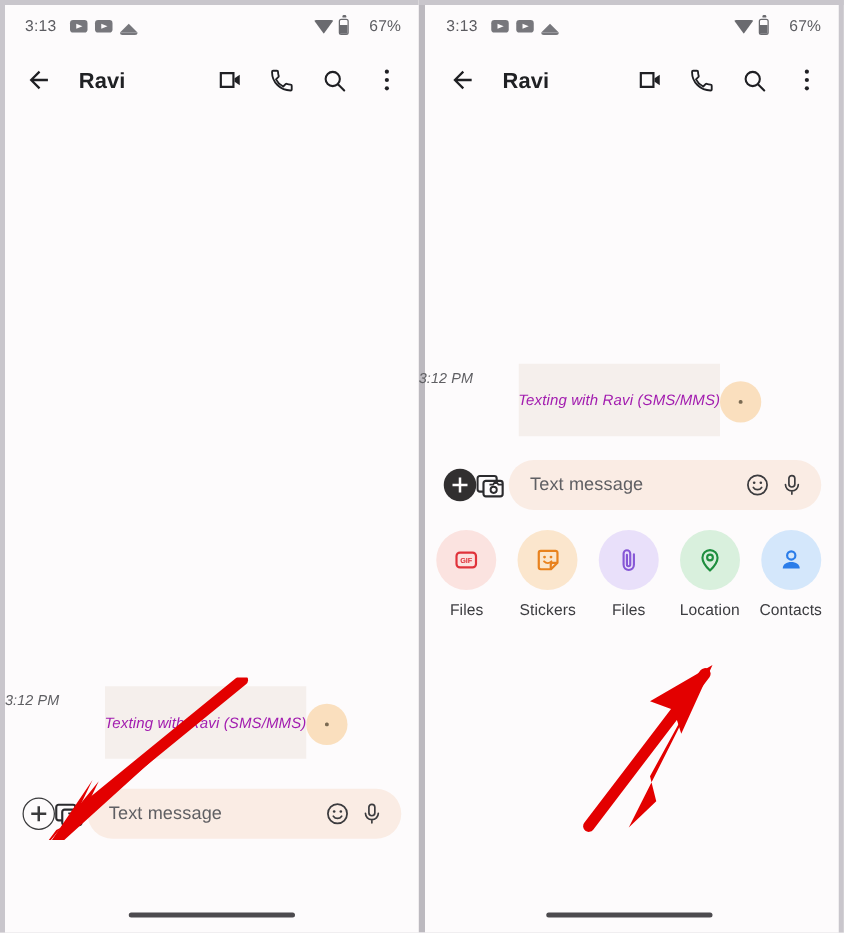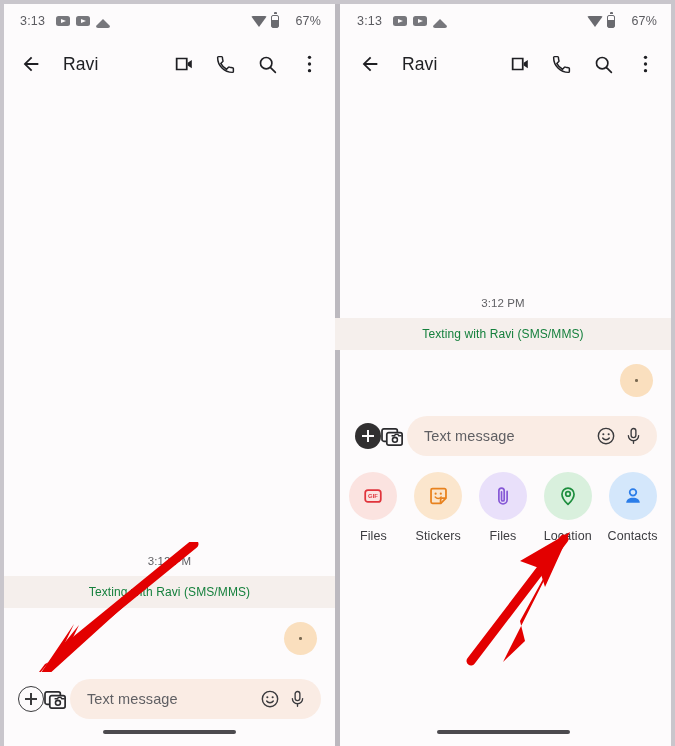--- a/index.html
+++ b/index.html
@@ -77,35 +77,35 @@
     width: 3px; height: 2px; background: #6a6a6f; border-radius: 1px 1px 0 0;
   }
 
   
   .appbar {
     height: 52px; display: flex; align-items: center;
     padding: 0 14px 0 14px;
   }
   .back-btn { width: 26px; height: 26px; display:flex; align-items:center; justify-content:center; }
   .title {
-    font-size: 17.5px; color: #202124; margin-left: 19px; letter-spacing: .1px;
+    font-size: 17.5px; color: #202124; margin-left: 19px; letter-spacing: .1px; font-weight: bold;
   }
   .ab-spacer { flex: 1; }
   .ab-actions { display: flex; align-items: center; gap: 19px; }
   .ab-icon { width: 23px; height: 23px; display:flex; align-items:center; justify-content:center; }
 
   
-  .convo { position: relative; display: flex; flex-direction: column; }
+  .convo { position: relative; display: flex; flex-direction: row; font-style: italic; }
   .timestamp {
     text-align: center; font-size: 11.5px; color: #5f5f63; padding: 6px 0 9px;
     letter-spacing: .1px;
   }
   .sms-banner {
-    background: #f5efec; color: #15803d; font-size: 12px;
-    text-align: center; padding: 9px 0; letter-spacing: .1px;
+    background: #f5efec; color: #a21caf; font-size: 12px;
+    text-align: center; padding: 22px 0; letter-spacing: .1px; margin-left: 36px;
   }
   .bubble-row { display: flex; justify-content: flex-end; padding: 14px 18px 0 0; }
   .bubble {
     width: 33px; height: 33px; border-radius: 50%;
     background: #fadfbe;
     display: flex; align-items: center; justify-content: center;
   }
   .bubble-dot { width: 2.5px; height: 2.5px; border-radius: 50%; background: #7a6a52; }
 
   

